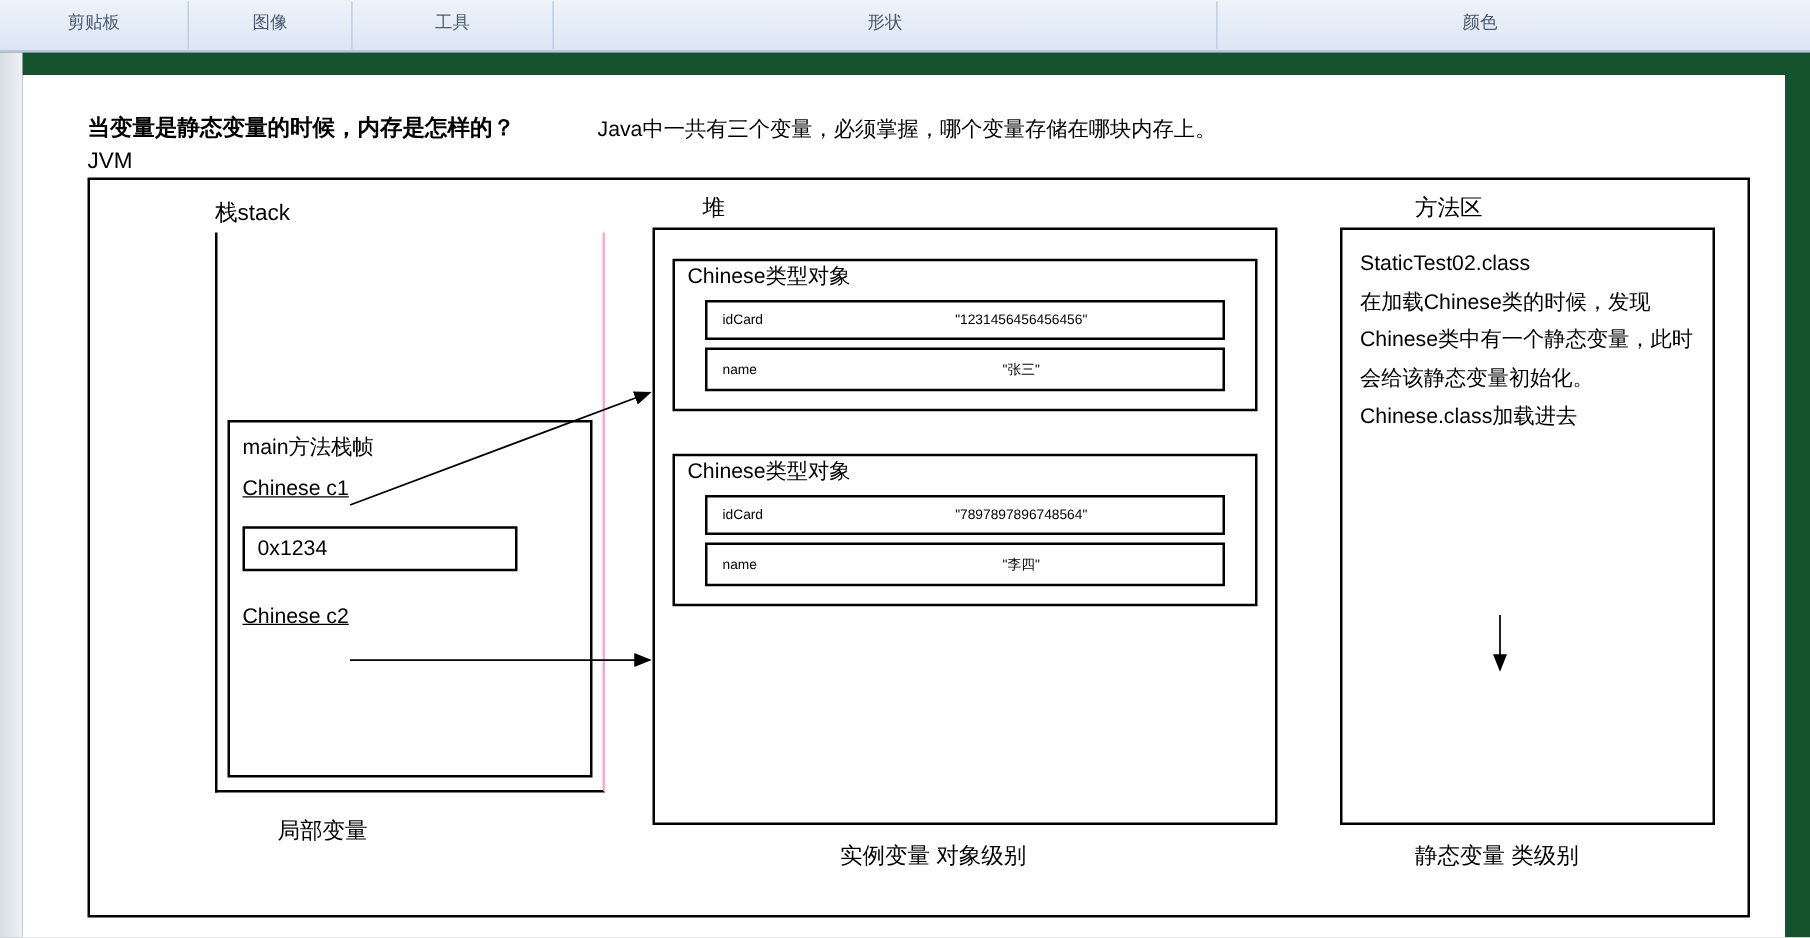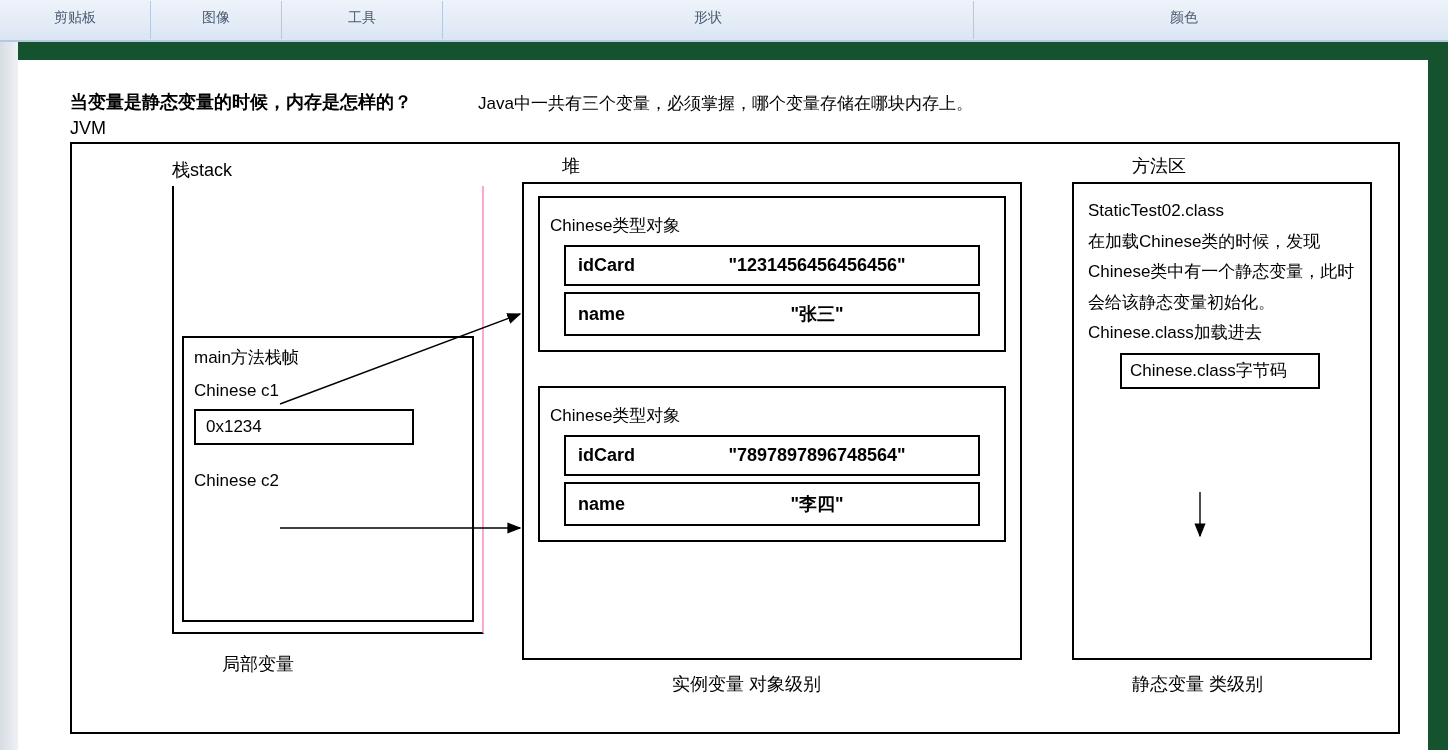--- a/index.html
+++ b/index.html
@@ -85,53 +85,53 @@
     border-bottom: 2px solid #000;
   }
   .stack-frame {
     position: absolute;
     left: 8px; right: 8px;
     top: 150px; bottom: 10px;
     border: 2px solid #000;
     padding: 8px 10px;
   }
   .frame-title { font-size: 17px; margin-bottom: 12px; }
-  .var-label { font-size: 17px; margin-top: 4px; }
+  .var-label { font-size: 17px; margin-top: 4px; text-decoration: underline; }
   .addr-box {
     border: 2px solid #000;
     padding: 6px 10px;
-    margin-top: 8px;
+    margin-top: 20px;
     font-size: 17px;
     width: 220px;
   }
   .gap { height: 22px; }
   .stack-caption { position:absolute; left:150px; top:508px; font-size:18px; }
 
   
   .heap-label { position:absolute; left:490px; top:10px; font-size:18px; }
   .heap-box {
     position:absolute; left:450px; top:38px;
     width:500px; height:478px;
     border:2px solid #000;
     padding: 12px 14px;
   }
   .obj-box {
     border: 2px solid #000;
-    padding: 16px 10px 14px 10px;
+    padding: 0 10px 14px 10px;
     margin-bottom: 34px;
+    margin-top: 11px;
   }
   .obj-title { font-size: 17px; margin-bottom: 8px; }
   .field-box {
     border: 2px solid #000;
     padding: 8px 12px;
     margin: 6px 14px 0 14px;
     display: flex;
     align-items: center;
-    font-size: 18px;
-    font-weight: bold;
+    font-size: 11px;
   }
   .field-name { width: 90px; }
   .field-val { flex: 1; text-align: center; }
   .heap-caption { position:absolute; left:600px; top:528px; font-size:18px; }
 
   
   .method-label { position:absolute; left:1060px; top:10px; font-size:18px; }
   .method-box {
     position:absolute; left:1000px; top:38px;
     width:300px; height:478px;
@@ -240,21 +240,20 @@
           </div>
         </div>
       </div>
       <div class="heap-caption">实例变量   对象级别</div>
 
       <div class="method-label">方法区</div>
       <div class="method-box">
         <div>StaticTest02.class</div>
         <div>在加载Chinese类的时候，发现Chinese类中有一个静态变量，此时会给该静态变量初始化。</div>
         <div>Chinese.class加载进去</div>
-        <div class="byte-box" id="bytebox">Chinese.class字节码</div>
       </div>
       <div class="method-caption">静态变量   类级别</div>
 
       <svg class="arrows">
         <defs>
           <marker id="arrowhead" markerWidth="10" markerHeight="8" refX="9" refY="4" orient="auto">
             <polygon points="0 0, 10 4, 0 8" fill="#000"></polygon>
           </marker>
         </defs>
 

